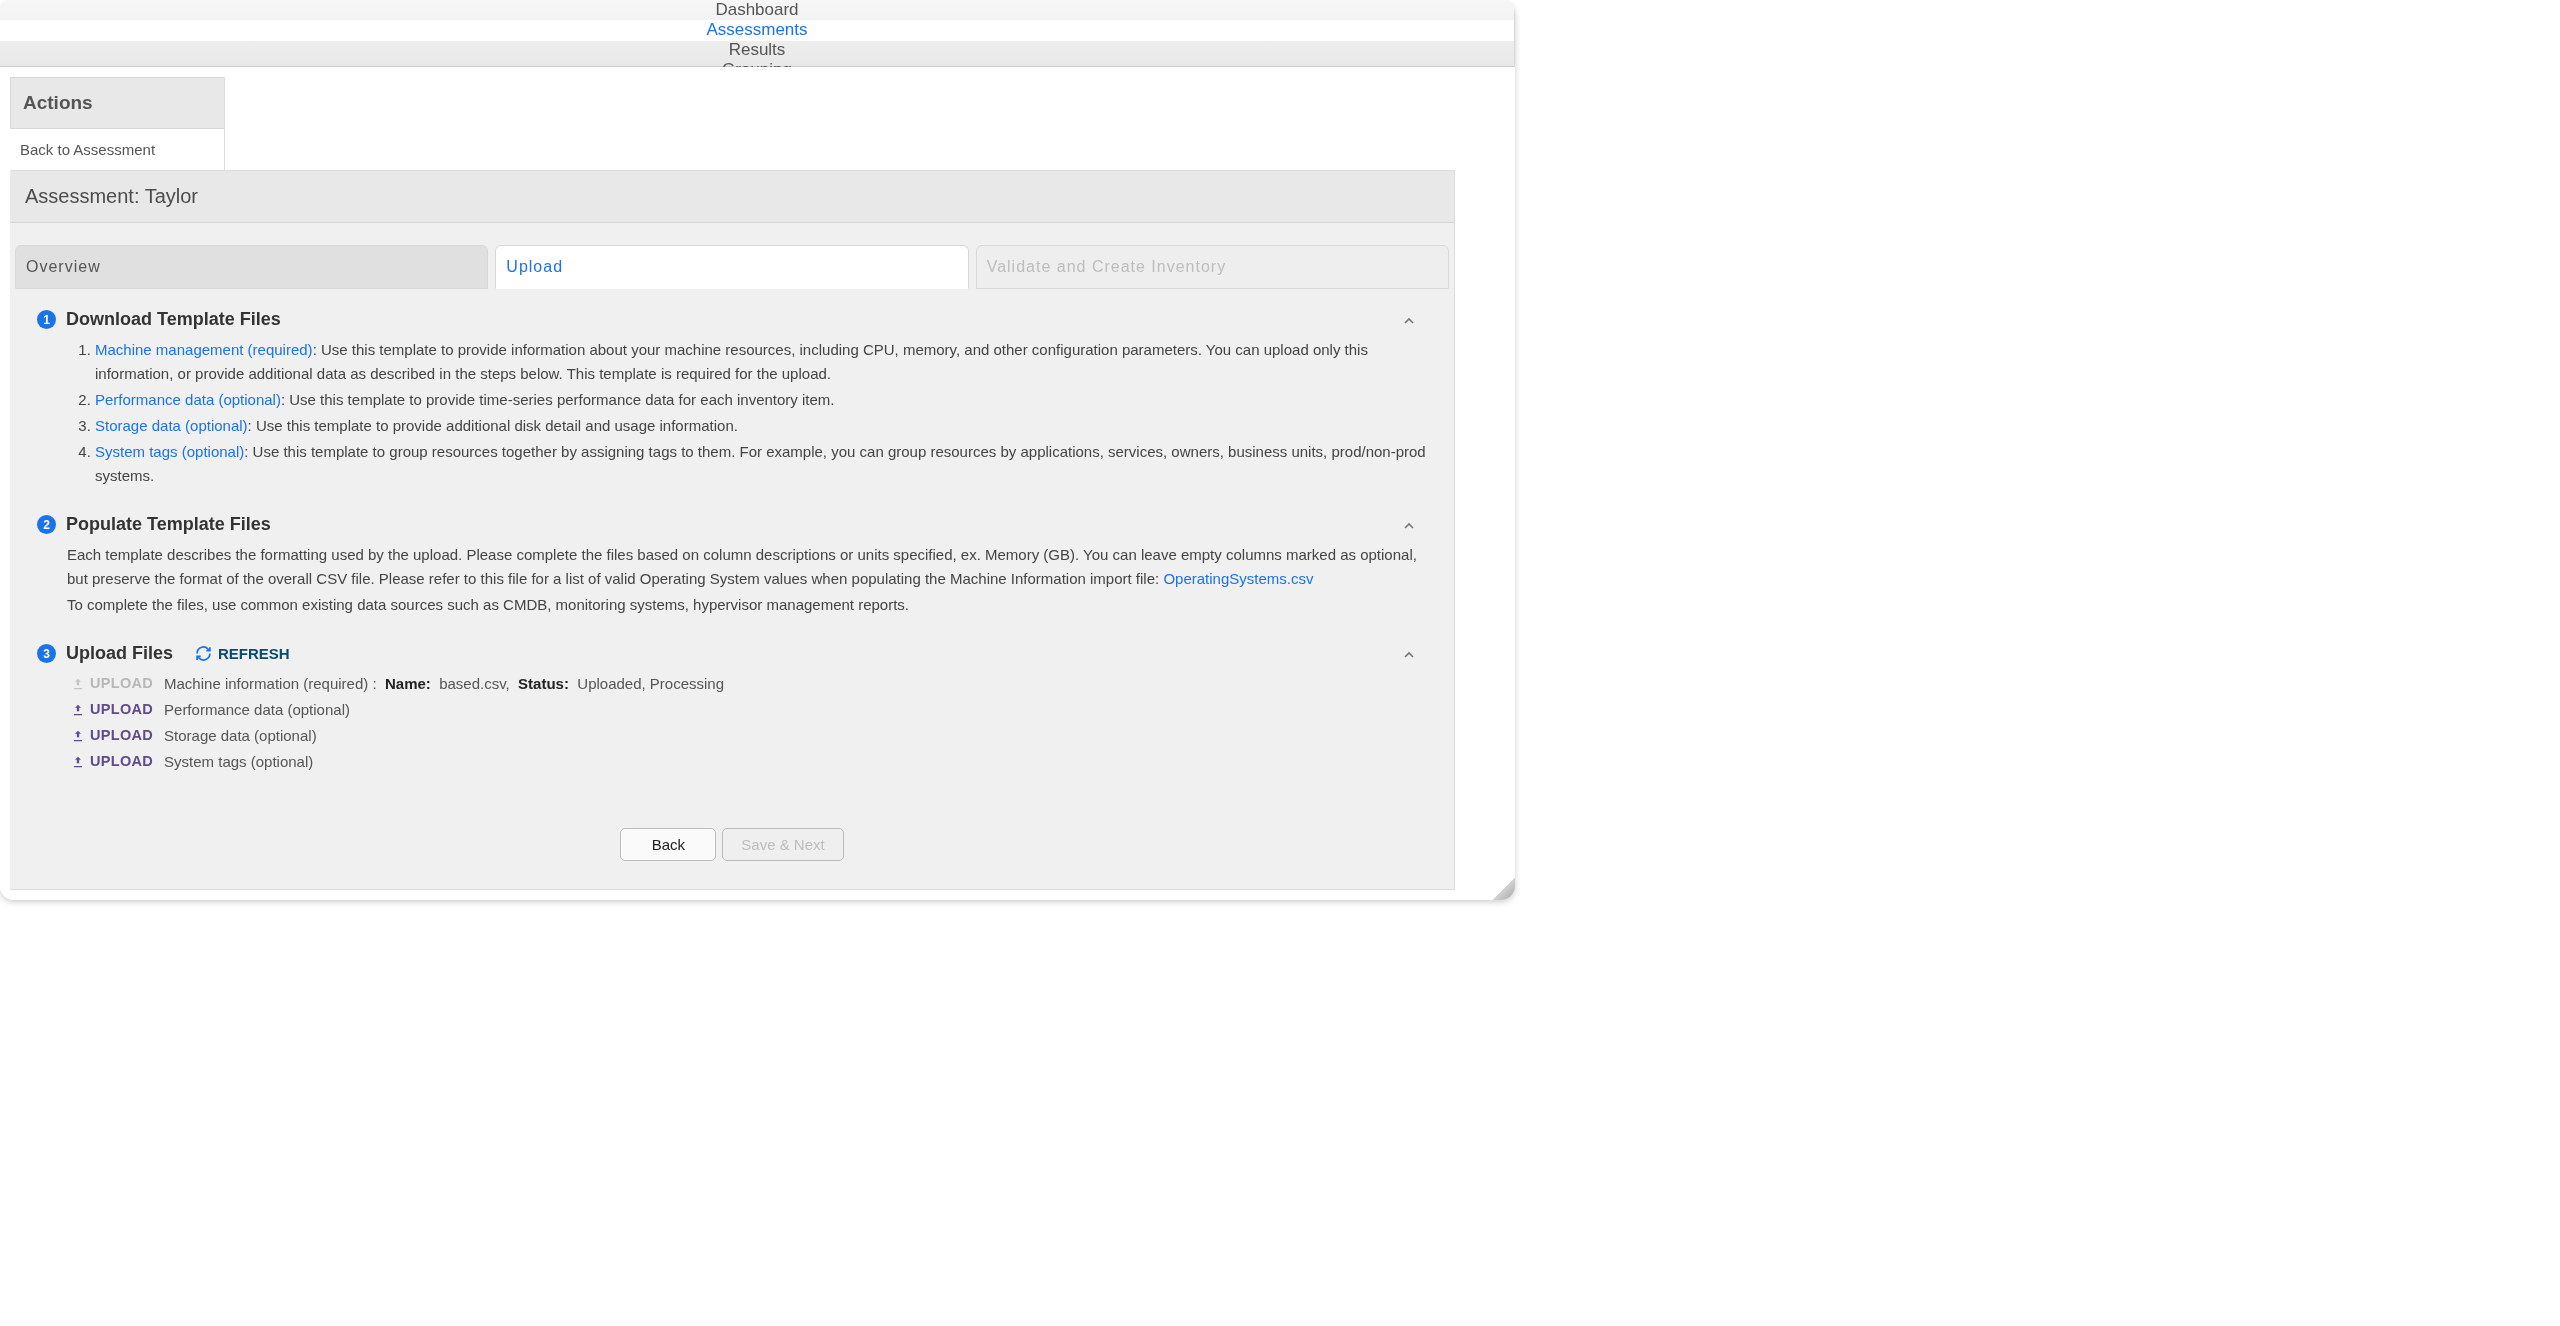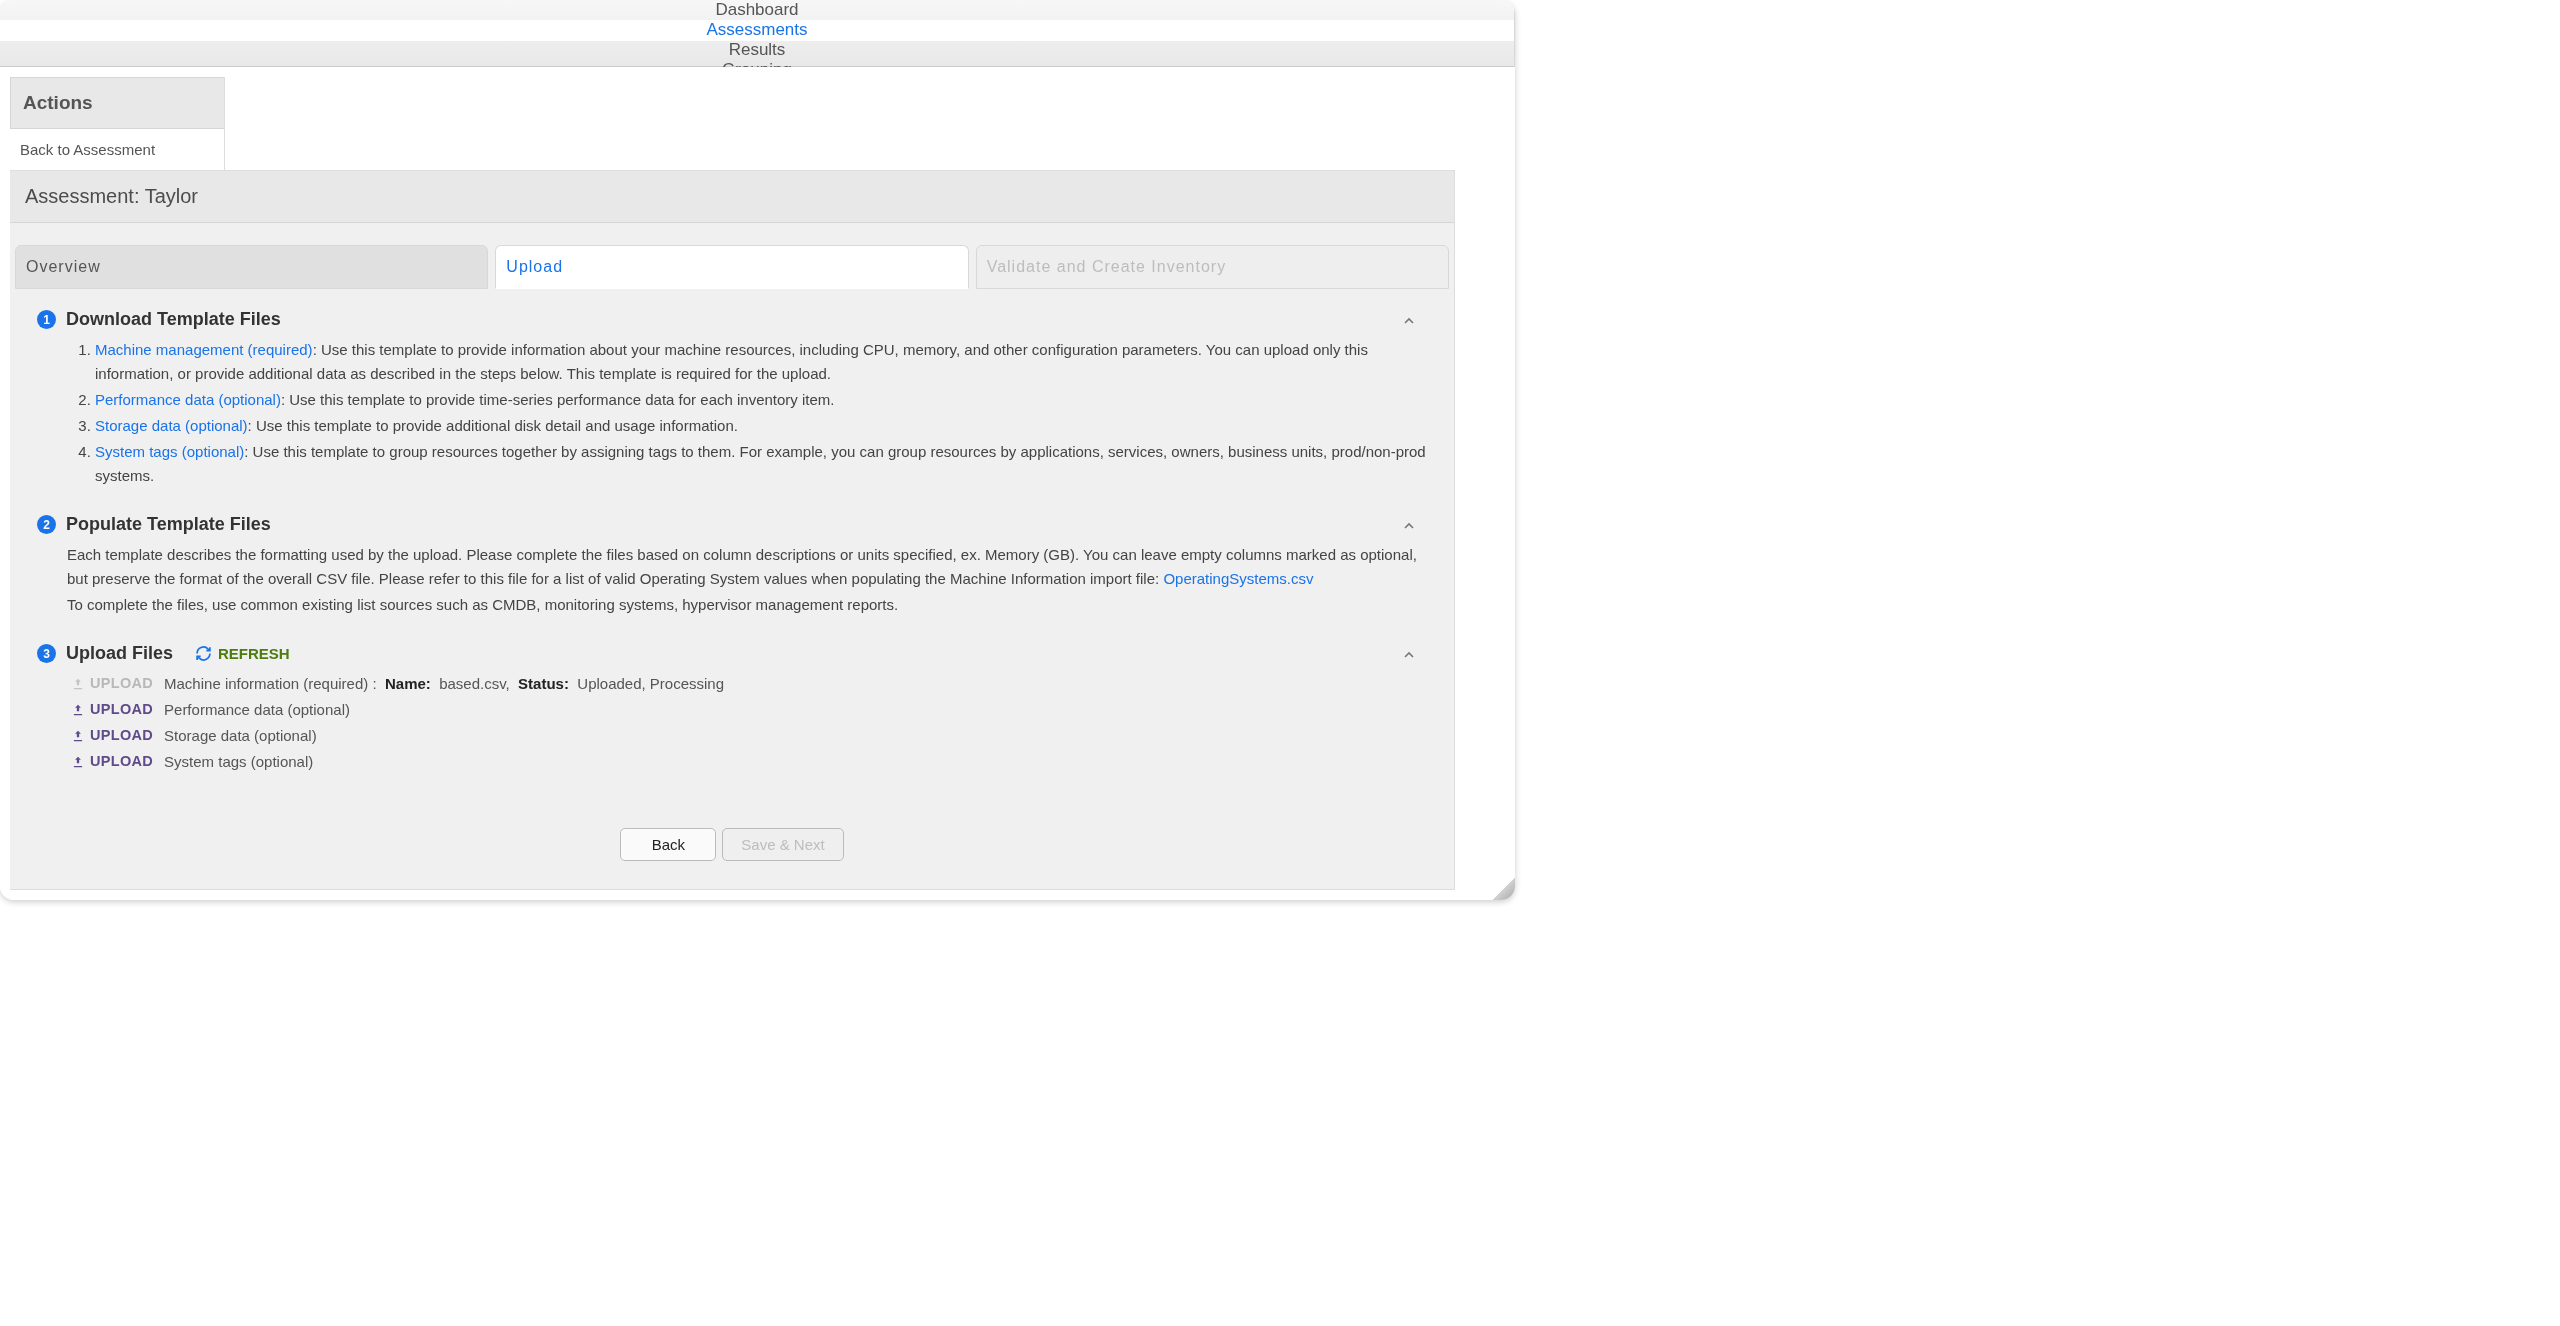--- a/index.html
+++ b/index.html
@@ -175,21 +175,21 @@
   .step-title {
     font-size: 18px;
     font-weight: 700;
     color: #333;
   }
   .refresh-chunk {
     display: inline-flex;
     align-items: flex-end;
     gap: 6px;
     margin-left: 12px;
-    color: #4d7c0f;
+    color: #0c4a6e;
     font-weight: 600;
     font-size: 15px;
     cursor: pointer;
   }
   .chevron {
     position: absolute;
     right: 10px;
     top: 2px;
     color: #888;
     cursor: pointer;
@@ -344,21 +344,21 @@
               <span class="step-num">2</span>
               <span class="step-title">Populate Template Files</span>
               <span class="chevron">
                 <svg width="16" height="16" viewBox="0 0 24 24" fill="none" stroke="#777" stroke-width="2.4">
                     <polyline points="6 15 12 9 18 15"></polyline>
                   </svg>
               </span>
             </div>
             <div class="step-body">
               <p><span>Each template describes the formatting used by the upload. Please complete the files based on column descriptions or units specified, ex. Memory (GB). You can leave empty columns marked as optional, but preserve the format of the overall CSV file. Please refer to this file for a list of valid Operating System values when populating the Machine Information import file: </span><a>OperatingSystems.csv</a></p>
-              <p>To complete the files, use common existing list sources such as CMDB, monitoring systems, hypervisor management reports.</p>
+              <p>To complete the files, use common existing data sources such as CMDB, monitoring systems, hypervisor management reports.</p>
             </div>
           </div>
 
           <div class="step-block">
             <div class="step-header">
               <span class="step-num">3</span>
               <span class="step-title">Upload Files</span>
               <span class="refresh-chunk">
                 <svg width="17" height="17" viewBox="0 0 24 24" fill="none" stroke="#1a73e8" stroke-width="2.4">
                   <path d="M3 12a9 9 0 0 1 15.5-6.3L21 8"></path>

